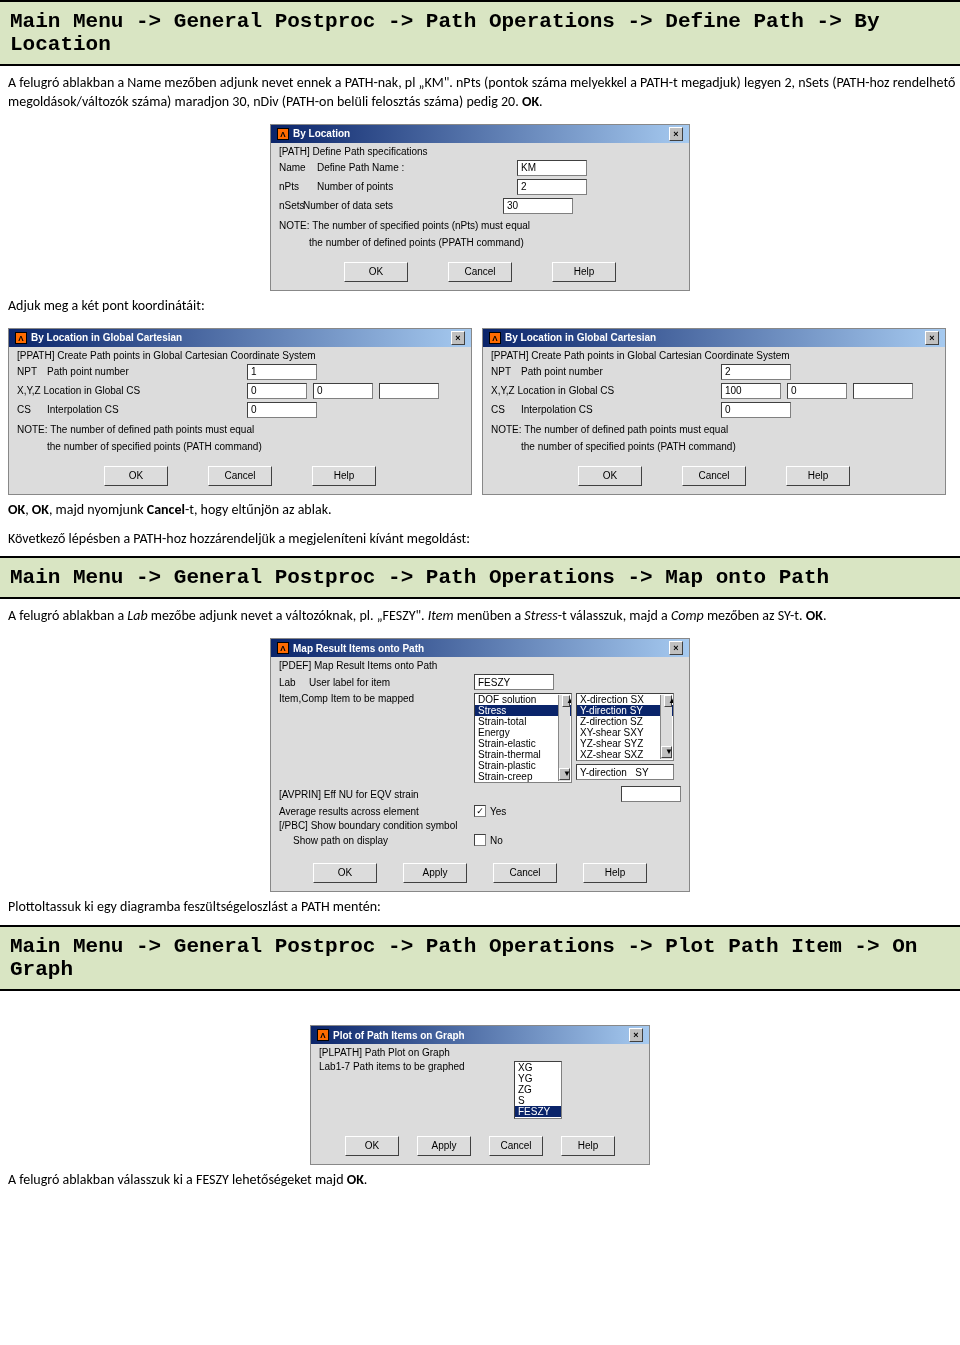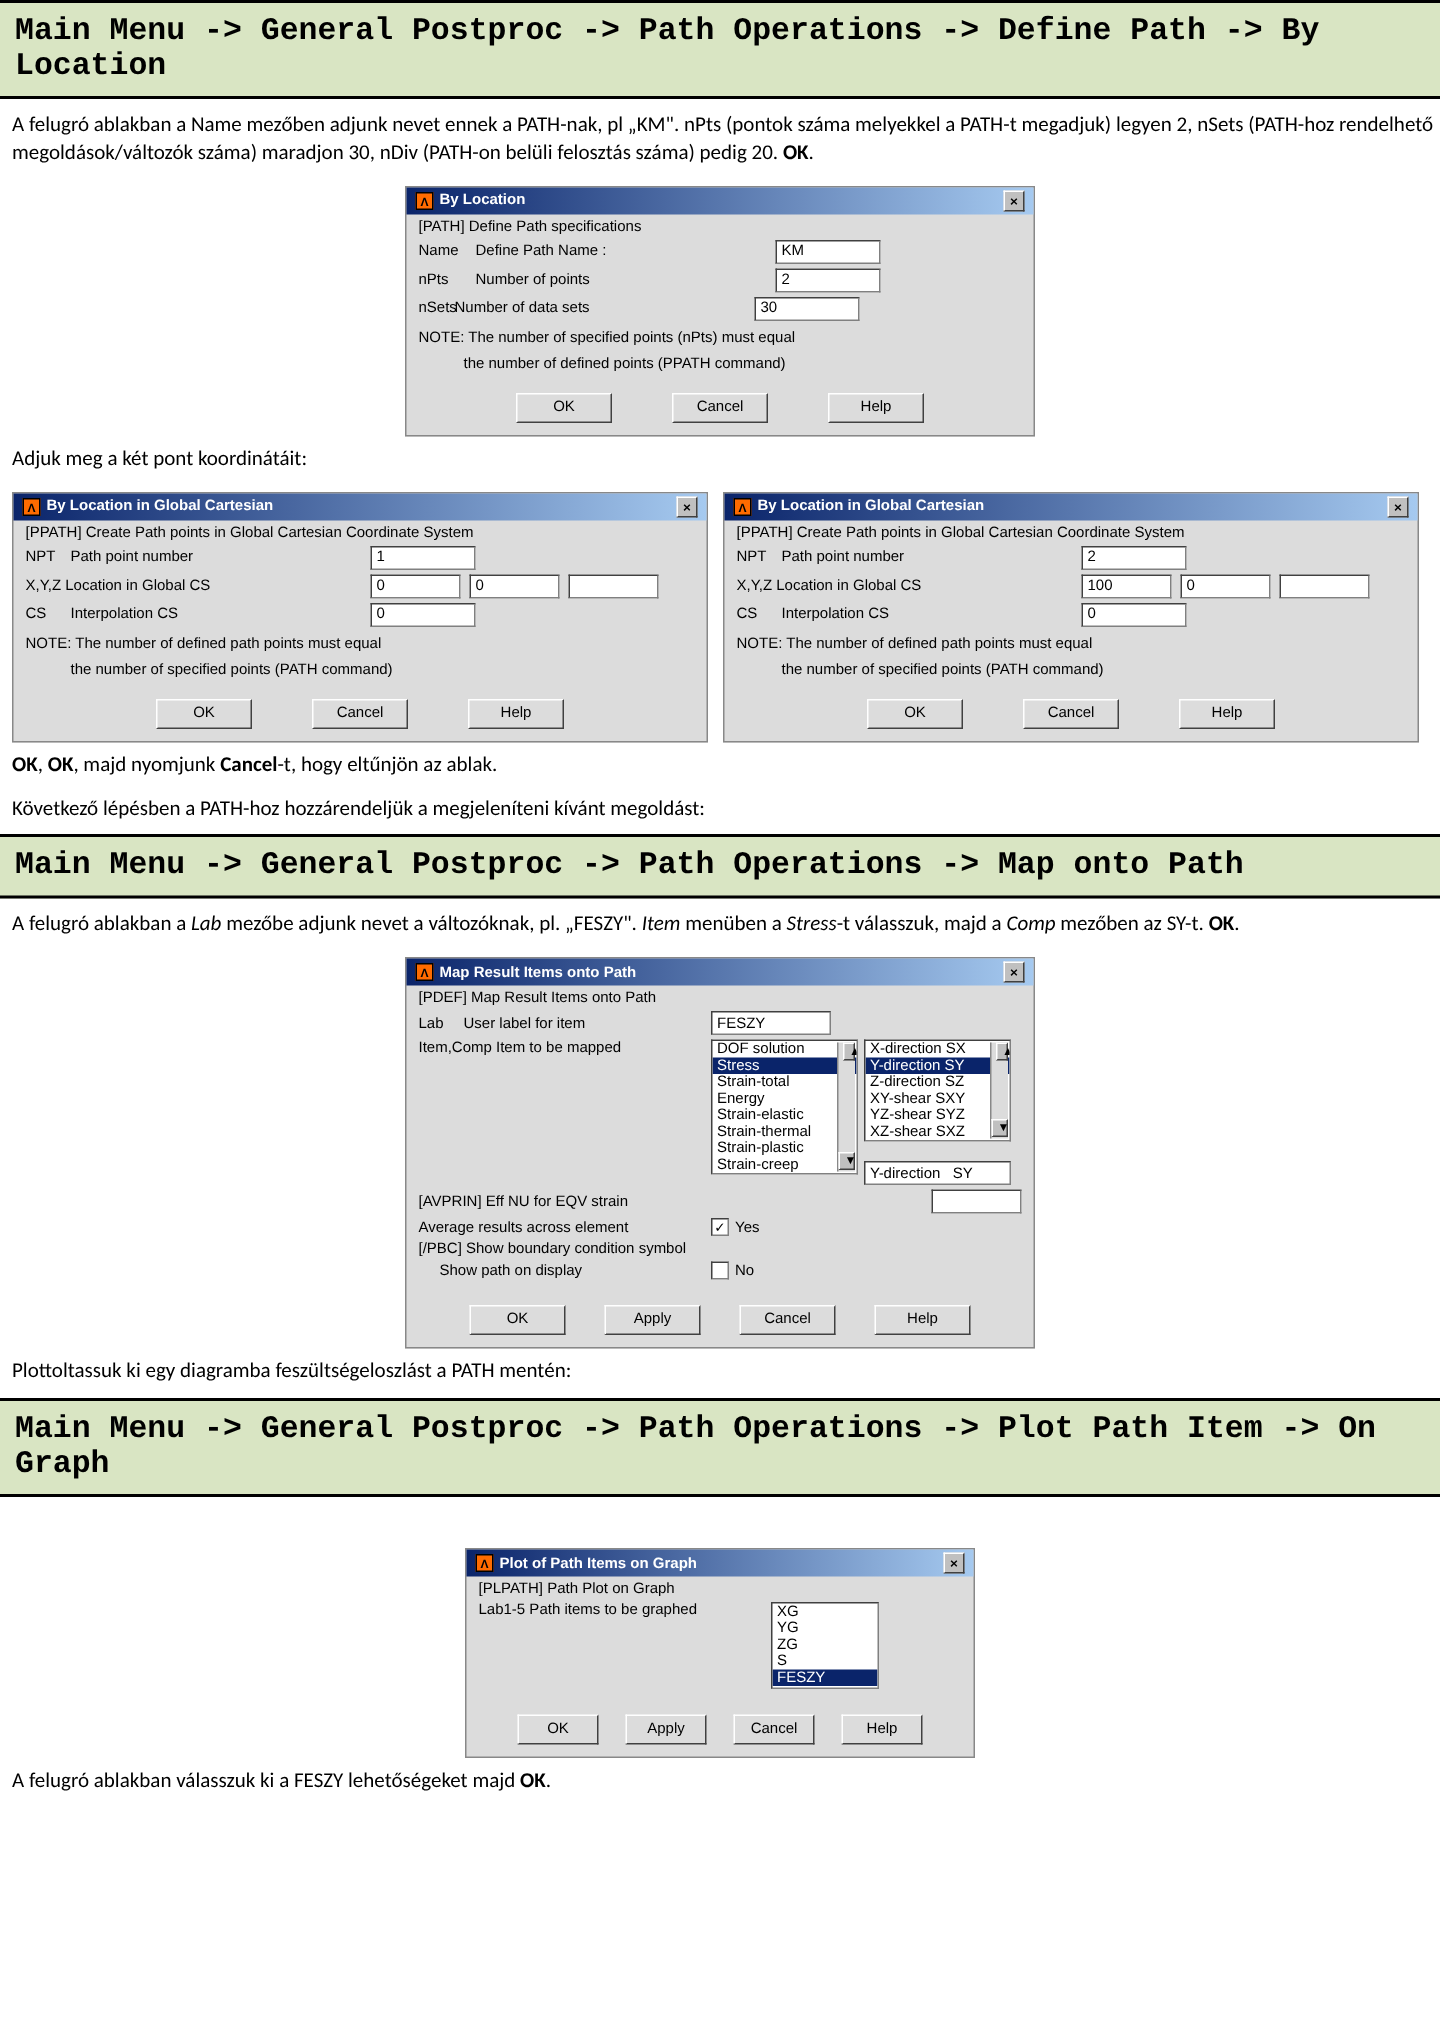--- a/index.html
+++ b/index.html
@@ -192,21 +192,21 @@
               <div>Strain-elastic</div>
               <div>Strain-thermal</div>
               <div>Strain-plastic</div>
               <div>Strain-creep</div>
               <div class="scroll-v">
                 <div class="ar">▲</div>
                 <div style="flex:1"></div>
                 <div class="ar" style="position:absolute;bottom:1px;left:0;right:0">▼</div>
               </div>
             </div>
-      <div style="display:flex;flex-direction:column;gap:13px">
+      <div style="display:flex;flex-direction:column;gap:3px">
         <div class="listbox" id="lb2" style="width:98px;height:68px;position:relative">
                 <div>X-direction   SX</div>
                 <div class="sel">Y-direction   SY</div>
                 <div>Z-direction   SZ</div>
                 <div>XY-shear     SXY</div>
                 <div>YZ-shear     SYZ</div>
                 <div>XZ-shear     SXZ</div>
                 <div class="scroll-v">
                   <div class="ar">▲</div>
                   <div class="ar" style="position:absolute;bottom:1px;left:0;right:0">▼</div>
@@ -257,22 +257,22 @@
  <div class="dlg-title">
         <span class="aicon">Λ</span>
         <span>Plot of Path Items on Graph</span>
         <span class="close">×</span>
       </div>
  <div class="dlg-body">
   <div class="dlg-row">
           <span class="dlg-lab">[PLPATH]  Path Plot on Graph</span>
         </div>
   <div class="dlg-row" style="align-items:flex-start">
-          <span class="dlg-lab" style="width:195px">Lab1-5  Path items to be graphed</span>
-   <div class="listbox" id="lb3" style="width:72px;height:58px;position:relative">
+          <span class="dlg-lab" style="width:195px">Lab1-7  Path items to be graphed</span>
+   <div class="listbox" id="lb3" style="width:48px;height:58px;position:relative">
             <div>XG</div>
             <div>YG</div>
             <div>ZG</div>
             <div>S</div>
             <div class="sel">FESZY</div>
           </div>
   </div>
   <div class="dlg-btns" style="gap:18px">
           <div class="dlg-btn" style="width:54px">OK</div>
           <div class="dlg-btn" style="width:54px">Apply</div>

